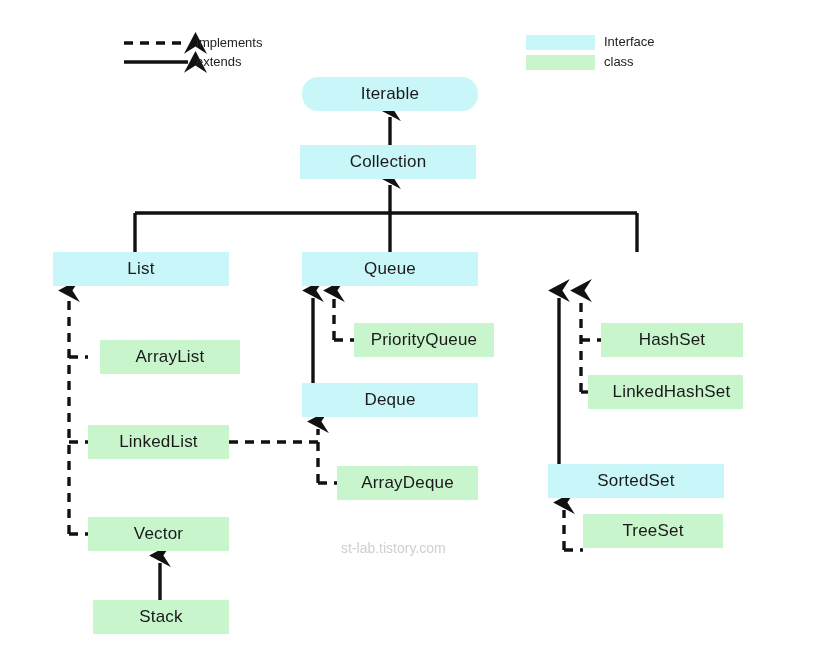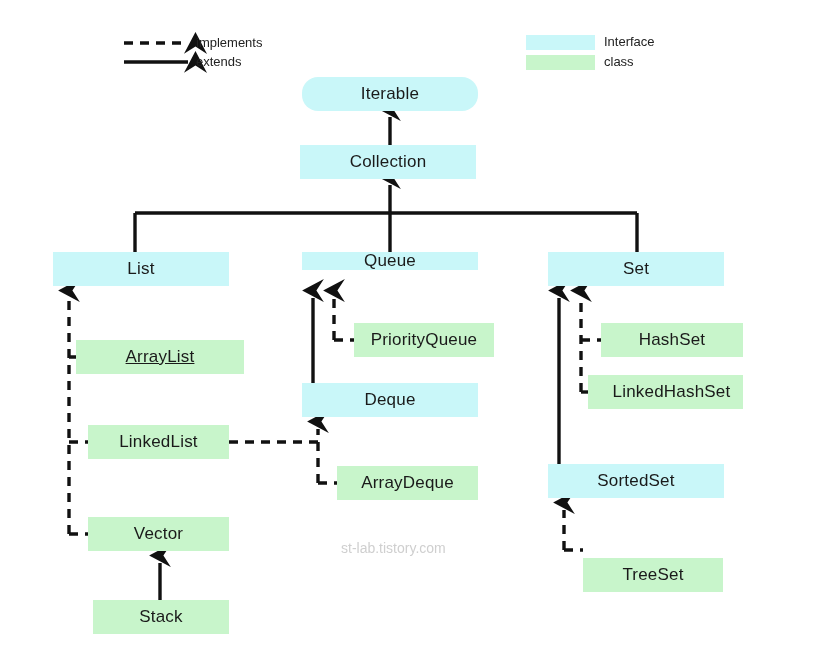--- a/index.html
+++ b/index.html
@@ -88,27 +88,24 @@
 
   <div class="box iface" style="left:302px;top:77px;width:176px;height:34px;border-radius:16px;">
     <span>Iterable</span>
   </div>
   <div class="box iface" style="left:300px;top:145px;width:176px;height:34px;">
     <span>Collection</span>
   </div>
   <div class="box iface" style="left:53px;top:252px;width:176px;height:34px;text-align:right;">
     <span>List</span>
   </div>
-  <div class="box iface" style="left:302px;top:252px;width:176px;height:18px;">
+  <div class="box iface" style="left:302px;top:252px;width:176px;height:34px;">
     <span>Queue</span>
   </div>
-  <div class="box iface" style="left:548px;top:252px;width:176px;height:34px;">
-    <span>Set</span>
-  </div>
-  <div class="box cls" style="left:76px;top:340px;width:168px;height:34px;text-decoration:underline;">
+  <div class="box cls" style="left:100px;top:340px;width:140px;height:34px;">
     <span>ArrayList</span>
   </div>
   <div class="box cls" style="left:354px;top:323px;width:140px;height:34px;">
     <span>PriorityQueue</span>
   </div>
   <div class="box cls" style="left:601px;top:323px;width:142px;height:34px;">
     <span>HashSet</span>
   </div>
   <div class="box cls" style="left:588px;top:375px;width:155px;height:34px;padding-left:12px;">
     <span>LinkedHashSet</span>
@@ -121,21 +118,21 @@
   </div>
   <div class="box cls" style="left:337px;top:466px;width:141px;height:34px;">
     <span>ArrayDeque</span>
   </div>
   <div class="box iface" style="left:548px;top:464px;width:176px;height:34px;">
     <span>SortedSet</span>
   </div>
   <div class="box cls" style="left:88px;top:517px;width:141px;height:34px;">
     <span>Vector</span>
   </div>
-  <div class="box cls" style="left:583px;top:558px;width:140px;height:34px;">
+  <div class="box cls" style="left:583px;top:514px;width:140px;height:34px;">
     <span>TreeSet</span>
   </div>
   <div class="box cls" style="left:93px;top:600px;width:136px;height:34px;text-align:center;">
     <span>Stack</span>
   </div>
 
   <svg class="layer top" viewBox="0 0 818 663" xmlns="http://www.w3.org/2000/svg">
     <defs>
       <marker id="ah2" markerWidth="10" markerHeight="10" refX="1.2" refY="3.2" orient="auto" markerUnits="strokeWidth">
         <path d="M0,6.4 L3.4,0 L6.8,6.4 L3.4,4.2 Z" fill="#111111"></path>

